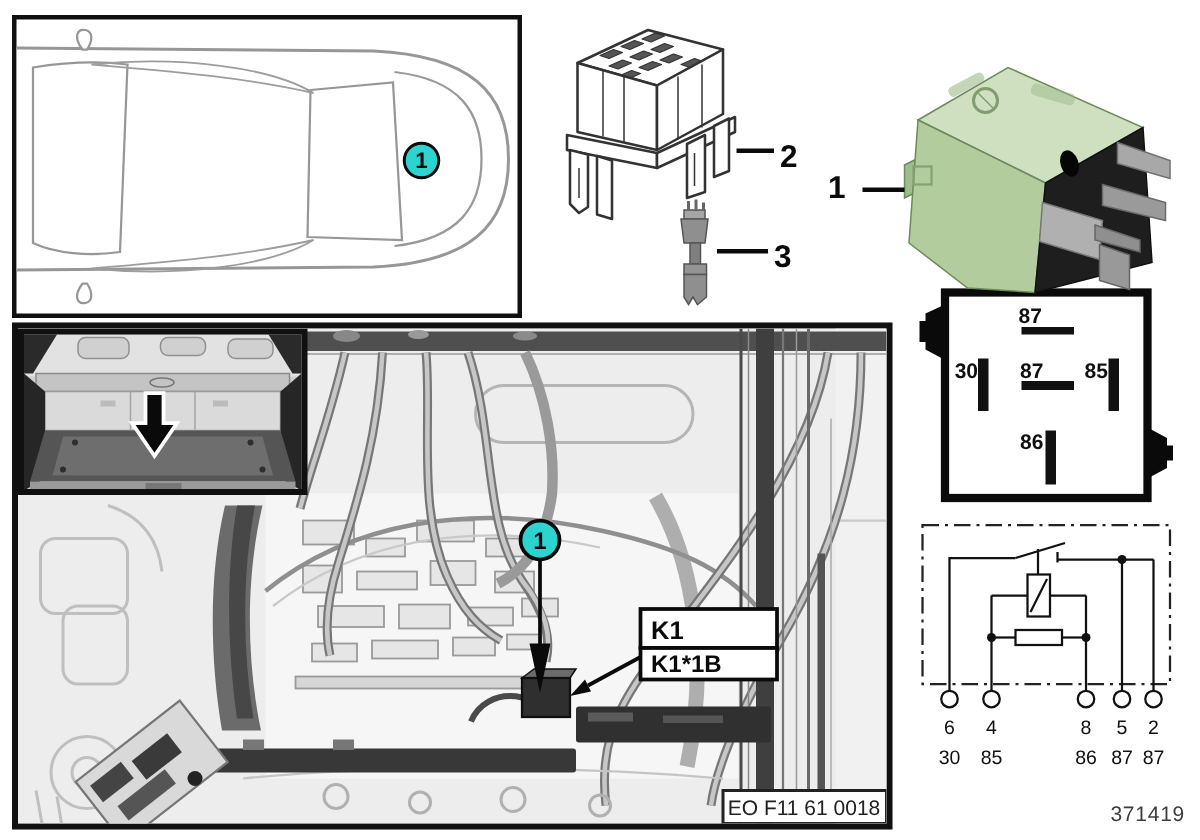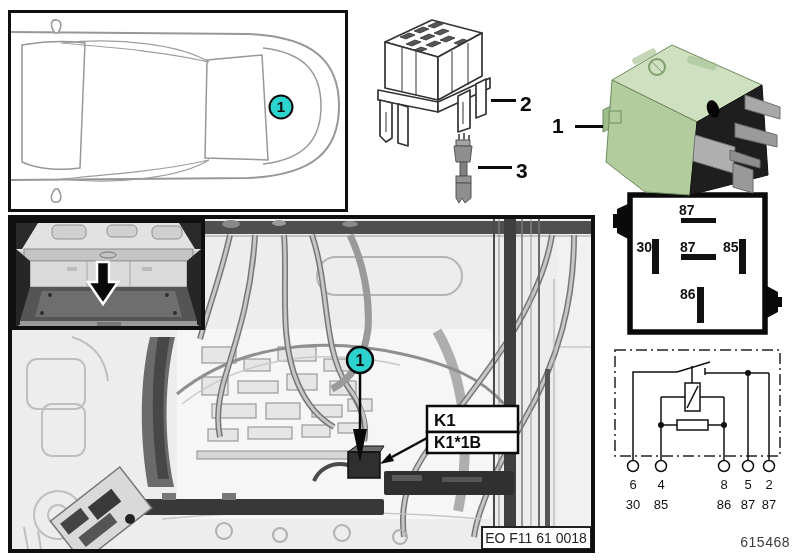--- a/index.html
+++ b/index.html
@@ -315,15 +315,15 @@
         <text x="348" y="147" text-anchor="middle" font-size="16" font-weight="bold" fill="#0a0a0a">1</text>
       </g>
 
       <g>
         <rect x="470" y="308" width="109" height="22" fill="#ffffff" stroke="#222" stroke-width="2"></rect>
         <text x="524" y="324" text-anchor="middle" font-size="14" fill="#222">EO F11 61 0018</text>
       </g>
     </svg>
   </div>
 
-  <div class="docnum" style="left:700px;top:534px;width:90px;text-align:right;">615468</div>
+  <div class="docnum" style="left:700px;top:534px;width:90px;text-align:right;">371419</div>
 
 </div>
 
 </body></html>

